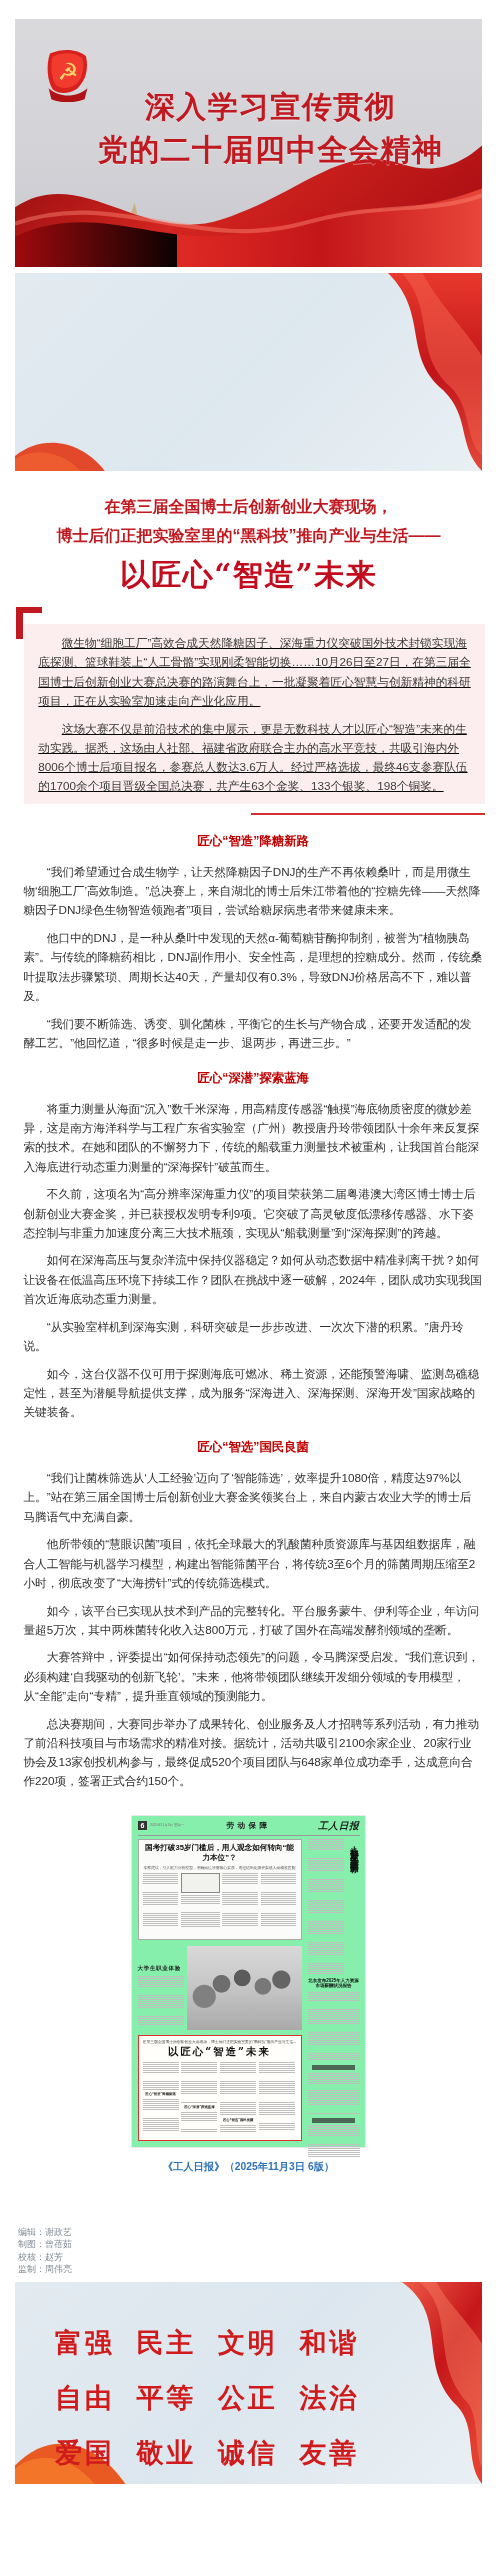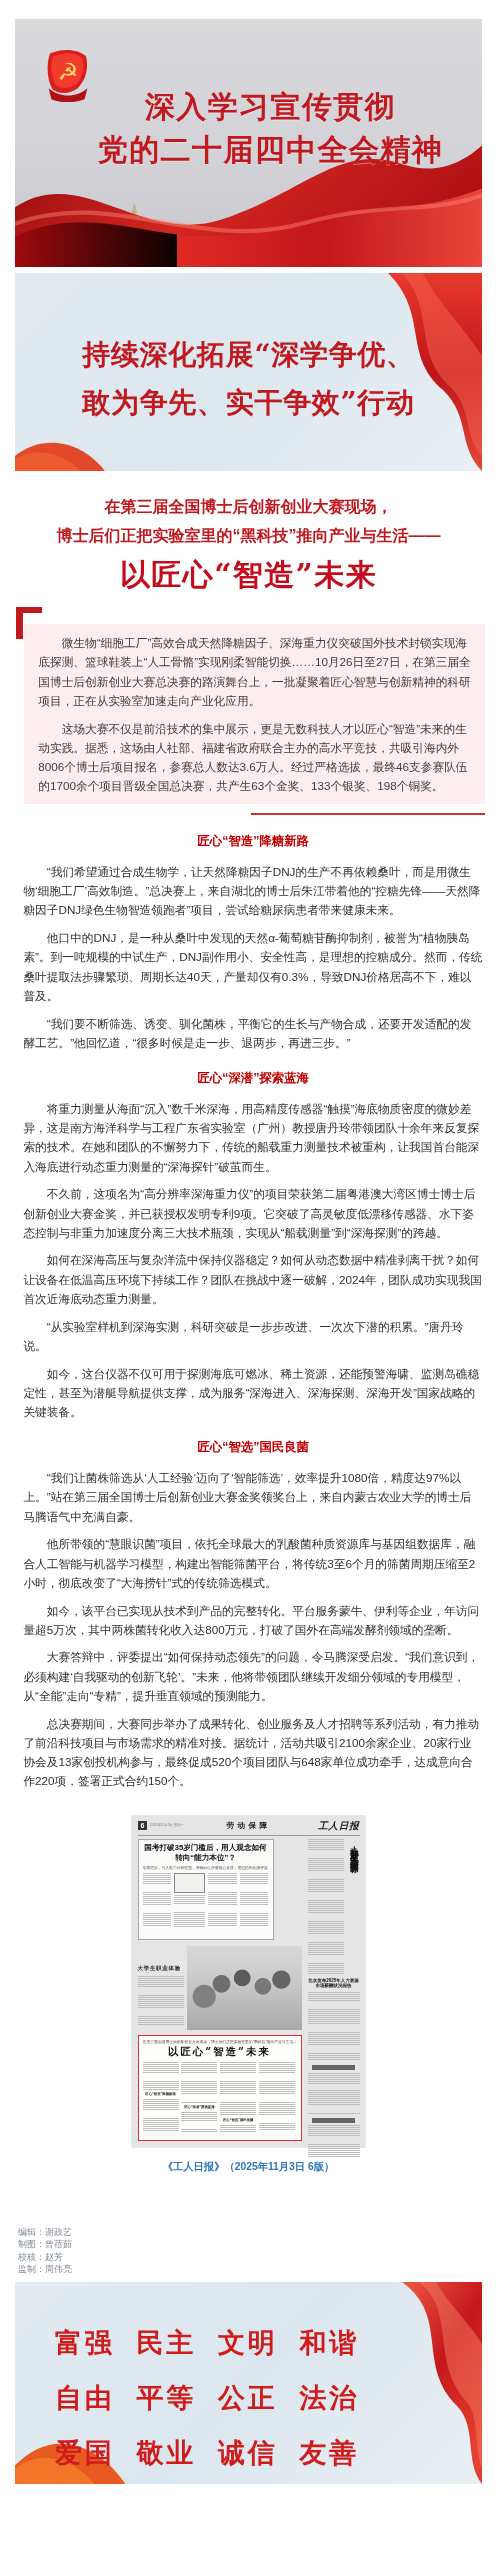--- a/index.html
+++ b/index.html
@@ -31,39 +31,39 @@
   .banner-footer{height:202px;margin-top:7px;background:linear-gradient(135deg,#e3ebf1 0%,#dce6ee 50%,#e9f0f4 100%);}
   .banner-footer .txt{
     position:absolute;left:0;right:83px;top:33px;text-align:center;
     color:#cf1b1b;font-weight:bold;font-family:"DejaVu Serif",serif;
     font-size:27px;line-height:55px;letter-spacing:2.8px;word-spacing:9.7px;
   }
   
   .kicker{margin-top:21px;text-align:center;color:#c01920;font-weight:bold;font-size:16px;line-height:29px;}
   .big-title{margin-top:8.3px;text-align:center;color:#c30d1e;font-weight:bold;font-size:30px;line-height:34px;font-family:"DejaVu Serif",serif;letter-spacing:1.4px;}
   
-  .intro-wrap{position:relative;margin:15px 11.7px 0 16px;padding-top:17px;}
+  .intro-wrap{position:relative;margin:15px 11.7px 0 16px;padding-top:17px;text-decoration:underline;}
   .corner-bracket{position:absolute;left:0;top:0;width:18.6px;height:25.5px;border-left:7px solid #c01920;border-top:6.2px solid #c01920;}
   .intro-box{margin-left:8.3px;background:#fceeee;padding:9px 14px 8.3px;color:#3d3d3d;font-size:11.7px;line-height:19.3px;}
   .intro-box p{margin:0;text-indent:2em;}
   .intro-box p + p{margin-top:8.3px;}
   .close-line{width:234px;height:2.1px;background:#d22f2f;margin:9px 0 0 auto;}
   
   .article{margin:0 14px 0 23.4px;}
   .sec-head{color:#c00000;font-size:12.4px;font-weight:bold;text-align:center;margin:18px 0 11.7px;}
   .article p{color:#303030;font-size:11.7px;line-height:19.3px;text-indent:2em;margin:0 0 8.3px;}
   
-  .newspaper{position:relative;width:233px;height:331px;margin:25px auto 0;background:#e5e5e5;box-shadow:0 0 0 0.7px #e2e2e0;font-family:"Liberation Sans",sans-serif;}
+  .newspaper{position:relative;width:233px;height:331px;margin:25px auto 0;background:#86efac;box-shadow:0 0 0 0.7px #e2e2e0;font-family:"Liberation Sans",sans-serif;}
   .np-head{position:absolute;top:4.1px;left:5.5px;right:5.5px;height:14px;}
   .np-pagebox{position:absolute;left:0;top:0.7px;width:9.7px;height:9.7px;background:#333;color:#fff;font-size:7px;font-weight:bold;text-align:center;line-height:9.7px;}
   .np-date{position:absolute;left:12.4px;top:3.4px;font-size:3.4px;color:#777;white-space:nowrap;}
   .np-section{position:absolute;left:0;right:0;top:1.4px;text-align:center;font-size:7.6px;font-weight:bold;letter-spacing:3.4px;color:#222;}
   .np-mast{position:absolute;right:0;top:0;font-size:9.7px;font-weight:bold;font-style:italic;color:#1a1a1a;letter-spacing:0.7px;font-family:"DejaVu Serif",serif;}
   .np-rule{position:absolute;top:19.3px;left:5.5px;right:5.5px;height:0.7px;background:#9a9a9a;}
-  .np-main{position:absolute;top:23px;left:5.5px;width:136px;height:101px;border:0.7px solid #a8a8a8;padding:3.4px 4.1px;box-sizing:border-box;background:#fbfbf9;}
+  .np-main{position:absolute;top:23px;left:5.5px;width:164px;height:101px;border:0.7px solid #a8a8a8;padding:3.4px 4.1px;box-sizing:border-box;background:#fbfbf9;}
   .np-main-h{font-size:7.6px;line-height:9.7px;font-weight:bold;color:#101010;text-align:center;}
   .np-main-sub{font-size:3.8px;color:#555;text-align:center;margin-top:2.1px;white-space:nowrap;overflow:hidden;}
   .np-cols{display:flex;gap:2.8px;margin-top:3.4px;}
   .ft{background:repeating-linear-gradient(180deg,#bfbfbf 0 0.7px,transparent 0.7px 2.1px);}
   .np-quote{border:0.7px solid #888;height:18px;margin-bottom:2.1px;background:#f1f1ee;}
   .np-right{position:absolute;top:23px;right:5.5px;width:52px;bottom:5.5px;}
   .np-vert{position:absolute;right:0;top:0;height:135px;writing-mode:vertical-rl;font-size:8.3px;font-weight:bold;color:#111;letter-spacing:1.4px;line-height:11px;font-family:"DejaVu Serif",serif;}
   .np-right-ft1{position:absolute;left:0;top:0;width:36px;height:135px;}
   .np-rh{position:absolute;left:0;right:0;top:139px;font-size:4.5px;font-weight:bold;color:#111;text-align:center;line-height:5.5px;}
   .np-right-ft2{position:absolute;left:0;right:0;top:153px;height:69px;}
@@ -138,24 +138,20 @@
         <stop offset="0" stop-color="#e8392c"></stop>
           <stop offset="0.5" stop-color="#c01419"></stop>
           <stop offset="1" stop-color="#e4493a"></stop>
       </linearGradient>
     </defs>
     <path d="M540,0 C600,60 560,120 620,170 C660,210 640,250 676,287 L676,0 Z" fill="url(#red3)"></path>
     <path d="M560,0 C610,55 575,115 630,165 C662,196 650,240 676,265 L676,120 C650,80 610,40 590,0 Z" fill="#f2604d" opacity="0.55"></path>
     <path d="M-20,287 C20,230 90,235 130,287 Z" fill="#e2492a"></path>
     <path d="M-20,287 C10,250 60,252 95,287 Z" fill="#f0612f" opacity="0.8"></path>
   </svg>
-  <div class="txt">
-    <div>持续深化拓展“深学争优、</div>
-    <div>敢为争先、实干争效”行动</div>
-  </div>
 </div>
 
 <div class="kicker">
   <div>在第三届全国博士后创新创业大赛现场，</div>
   <div>博士后们正把实验室里的“黑科技”推向产业与生活——</div>
 </div>
 <div class="big-title">以匠心“智造”未来</div>
 
 <div class="intro-wrap">
   <div class="corner-bracket"></div>
@@ -163,21 +159,21 @@
     <p>微生物“细胞工厂”高效合成天然降糖因子、深海重力仪突破国外技术封锁实现海底探测、篮球鞋装上“人工骨骼”实现刚柔智能切换……10月26日至27日，在第三届全国博士后创新创业大赛总决赛的路演舞台上，一批凝聚着匠心智慧与创新精神的科研项目，正在从实验室加速走向产业化应用。</p>
     <p>这场大赛不仅是前沿技术的集中展示，更是无数科技人才以匠心“智造”未来的生动实践。据悉，这场由人社部、福建省政府联合主办的高水平竞技，共吸引海内外8006个博士后项目报名，参赛总人数达3.6万人。经过严格选拔，最终46支参赛队伍的1700余个项目晋级全国总决赛，共产生63个金奖、133个银奖、198个铜奖。</p>
   </div>
   <div class="close-line"></div>
 </div>
 
 <div class="article">
 
   <div class="sec-head">匠心“智造”降糖新路</div>
   <p>“我们希望通过合成生物学，让天然降糖因子DNJ的生产不再依赖桑叶，而是用微生物‘细胞工厂’高效制造。”总决赛上，来自湖北的博士后朱江带着他的“控糖先锋——天然降糖因子DNJ绿色生物智造领跑者”项目，尝试给糖尿病患者带来健康未来。</p>
-  <p>他口中的DNJ，是一种从桑叶中发现的天然α-葡萄糖苷酶抑制剂，被誉为“植物胰岛素”。到一吨规模的中试生产，DNJ副作用小、安全性高，是理想的控糖成分。然而，传统桑叶提取法步骤繁琐、周期长达40天，产量却仅有0.3%，导致DNJ价格居高不下，难以普及。</p>
+  <p>他口中的DNJ，是一种从桑叶中发现的天然α-葡萄糖苷酶抑制剂，被誉为“植物胰岛素”。与传统的降糖药相比，DNJ副作用小、安全性高，是理想的控糖成分。然而，传统桑叶提取法步骤繁琐、周期长达40天，产量却仅有0.3%，导致DNJ价格居高不下，难以普及。</p>
   <p>“我们要不断筛选、诱变、驯化菌株，平衡它的生长与产物合成，还要开发适配的发酵工艺。”他回忆道，“很多时候是走一步、退两步，再进三步。”</p>
 
   <div class="sec-head">匠心“深潜”探索蓝海</div>
   <p>将重力测量从海面“沉入”数千米深海，用高精度传感器“触摸”海底物质密度的微妙差异，这是南方海洋科学与工程广东省实验室（广州）教授唐丹玲带领团队十余年来反复探索的技术。在她和团队的不懈努力下，传统的船载重力测量技术被重构，让我国首台能深入海底进行动态重力测量的“深海探针”破茧而生。</p>
   <p>不久前，这项名为“高分辨率深海重力仪”的项目荣获第二届粤港澳大湾区博士博士后创新创业大赛金奖，并已获授权发明专利9项。它突破了高灵敏度低漂移传感器、水下姿态控制与非重力加速度分离三大技术瓶颈，实现从“船载测量”到“深海探测”的跨越。</p>
   <p>如何在深海高压与复杂洋流中保持仪器稳定？如何从动态数据中精准剥离干扰？如何让设备在低温高压环境下持续工作？团队在挑战中逐一破解，2024年，团队成功实现我国首次近海底动态重力测量。</p>
   <p>“从实验室样机到深海实测，科研突破是一步步改进、一次次下潜的积累。”唐丹玲说。</p>
   <p>如今，这台仪器不仅可用于探测海底可燃冰、稀土资源，还能预警海啸、监测岛礁稳定性，甚至为潜艇导航提供支撑，成为服务“深海进入、深海探测、深海开发”国家战略的关键装备。</p>
 
   <div class="sec-head">匠心“智选”国民良菌</div>

